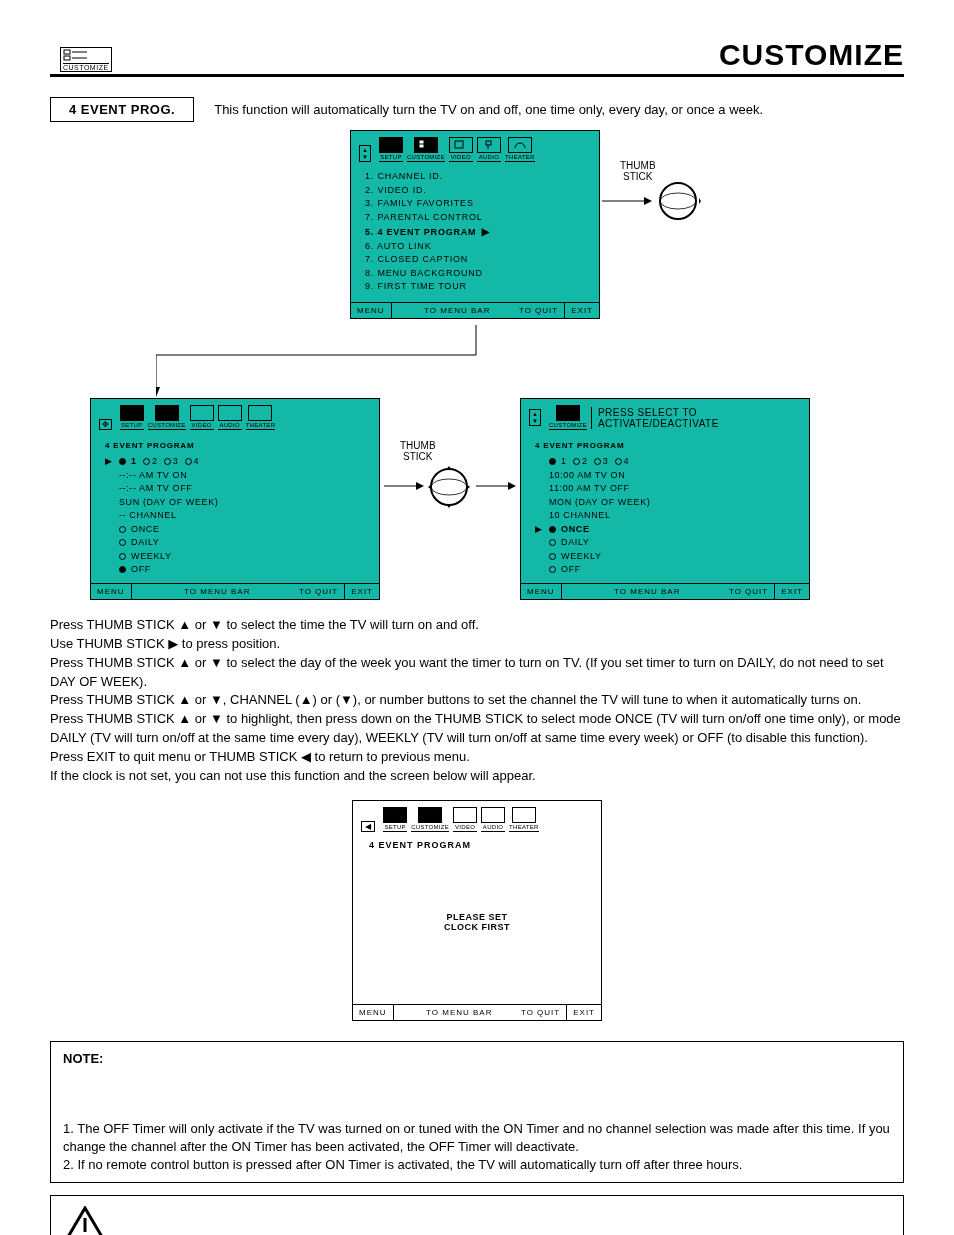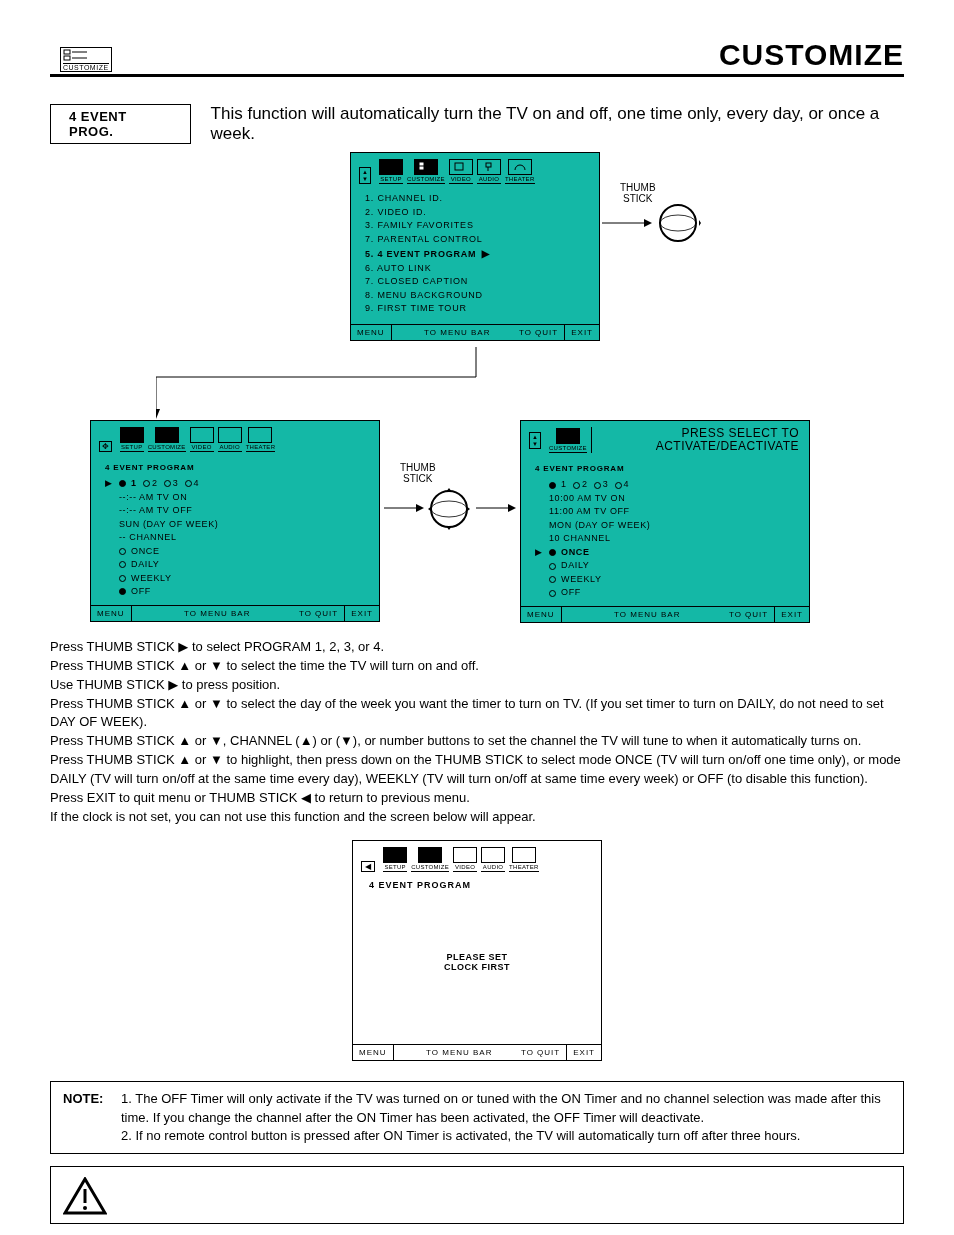--- a/index.html
+++ b/index.html
@@ -29,31 +29,31 @@
   }
   .title-text {
     font-size: 30px;
     font-weight: bold;
     letter-spacing: 1px;
   }
   .hr-thick { border: none; border-top: 3px solid #000; margin-top: 2px; }
   .section-row {
     display: flex;
     align-items: center;
-    margin-top: 27px;
+    margin-top: 20px;
     gap: 20px;
   }
   .section-label {
     border: 1px solid #000;
     font-size: 13px;
     font-weight: bold;
     padding: 4px 18px;
     letter-spacing: 0.5px;
   }
-  .section-desc { font-size: 17px; }
+  .section-desc { font-size: 13px; }
   .diagram-area {
     position: relative;
     width: 100%;
     height: 480px;
     margin-top: 8px;
   }
   .osd-panel {
     position: absolute;
     background: #14b8a6;
     border: 1.5px solid #000;
@@ -122,20 +122,22 @@
   .clock-body { min-height: 150px; padding-top: 8px; }
   .clock-title { font-weight: bold; letter-spacing: 1px; padding: 4px 16px; font-size:9px;}
   .clock-msg { text-align: center; font-weight: bold; font-size: 9px; letter-spacing: 0.5px; padding-top: 50px;}
   .note-box {
     border: 1px solid #000;
     margin-top: 20px;
     padding: 8px 12px;
     font-size: 13px;
     line-height: 1.4;
     display:flex;
+    gap:12px;
+    flex-direction:column;
   }
   .note-box .label { font-weight: bold; flex:0 0 58px; }
   .caution-row {
     display: flex;
     align-items: flex-start;
     gap: 14px;
     border: 1px solid #000;
     margin-top: 12px;
     padding: 8px 12px;
     font-size: 13px;
@@ -148,21 +150,21 @@
     display:flex; flex-direction:column; gap:1px; font-size:6px; line-height:1;
     border:1px solid #000; padding:1px 2px; margin-right:4px;
   }
   .left-arrow-box {
     border:1px solid #000; padding:0 3px; font-size:8px; margin-right:4px;
   }
   .osd-content { padding: 6px 14px 6px 14px; letter-spacing: 0.6px; line-height:1.5;}
   .osd-content .hdr { font-weight:bold; font-size:8px; letter-spacing:0.8px; margin-bottom:3px;}
   .osd-content .row { white-space:nowrap; padding-left:14px; position:relative;}
   .osd-content .ptr { position:absolute; left:0; }
-  .pill-note { font-size:12px; letter-spacing:0.5px; line-height:1.1;text-align:right;}
+  .pill-note { font-size:10px; letter-spacing:0.5px; line-height:1.1;}
 </style>
 </head>
 <body>
 
 <div class="page">
 
   <div class="title-row">
     <div class="customize-badge">
       <svg width="26" height="14" viewBox="0 0 26 14">
         <rect x="1" y="1" width="6" height="4" fill="none" stroke="#000"></rect>
@@ -370,21 +372,20 @@
         <div>MENU</div>
         <div class="sep flex1">TO MENU BAR</div>
         <div>TO QUIT</div>
         <div class="sep">EXIT</div>
       </div>
     </div>
 
   </div>
 
   <div class="instructions">
-    <p>Press THUMB STICK ▶ to select PROGRAM 1, 2, 3, or 4.</p>
     <p>Press THUMB STICK ▲ or ▼ to select the time the TV will turn on and off.</p>
     <p>Use THUMB STICK ▶ to press position.</p>
     <p>Press THUMB STICK ▲ or ▼ to select the day of the week you want the timer to turn on TV. (If you set timer to turn on DAILY, do not need to set DAY OF WEEK).</p>
     <p>Press THUMB STICK ▲ or ▼, CHANNEL (▲) or (▼), or number buttons to set the channel the TV will tune to when it automatically turns on.</p>
     <p>Press THUMB STICK ▲ or ▼ to highlight, then press down on the THUMB STICK to select mode ONCE (TV will turn on/off one time only), or mode DAILY (TV will turn on/off at the same time every day), WEEKLY (TV will turn on/off at same time every week) or OFF (to disable this function).</p>
     <p>Press EXIT to quit menu or THUMB STICK ◀ to return to previous menu.</p>
     <p>If the clock is not set, you can not use this function and the screen below will appear.</p>
   </div>
 
   <div class="osd-clock-panel">

